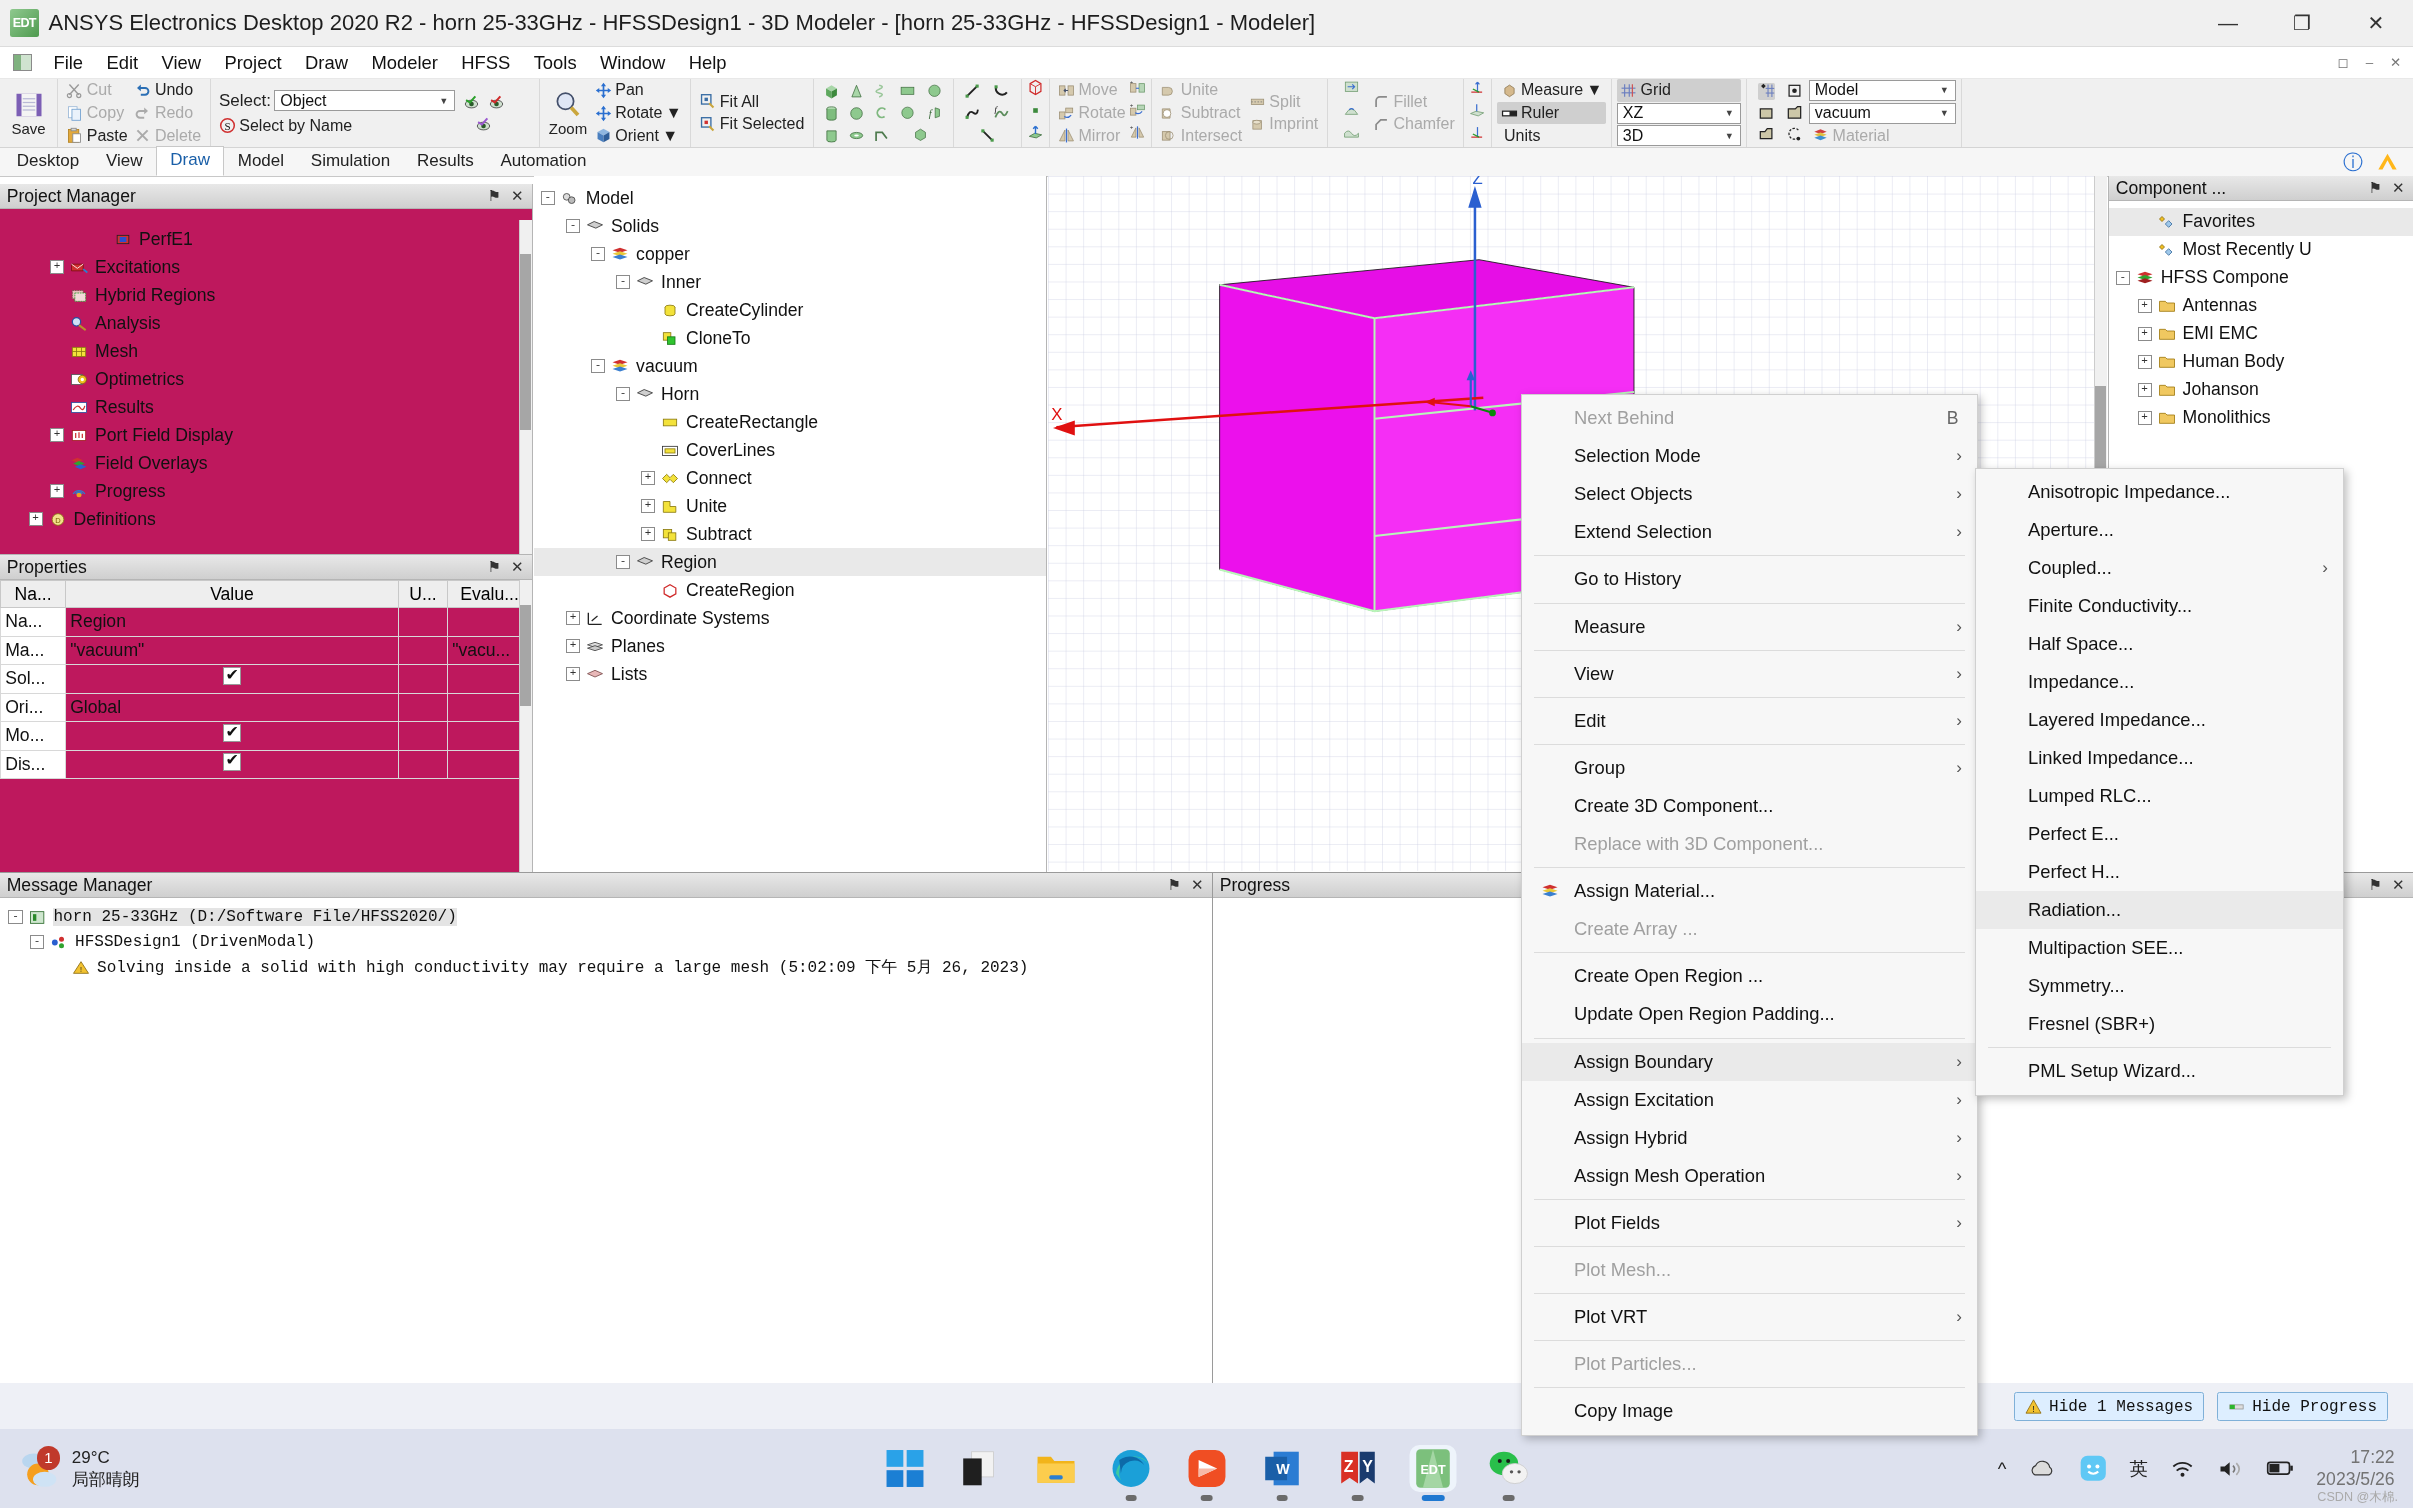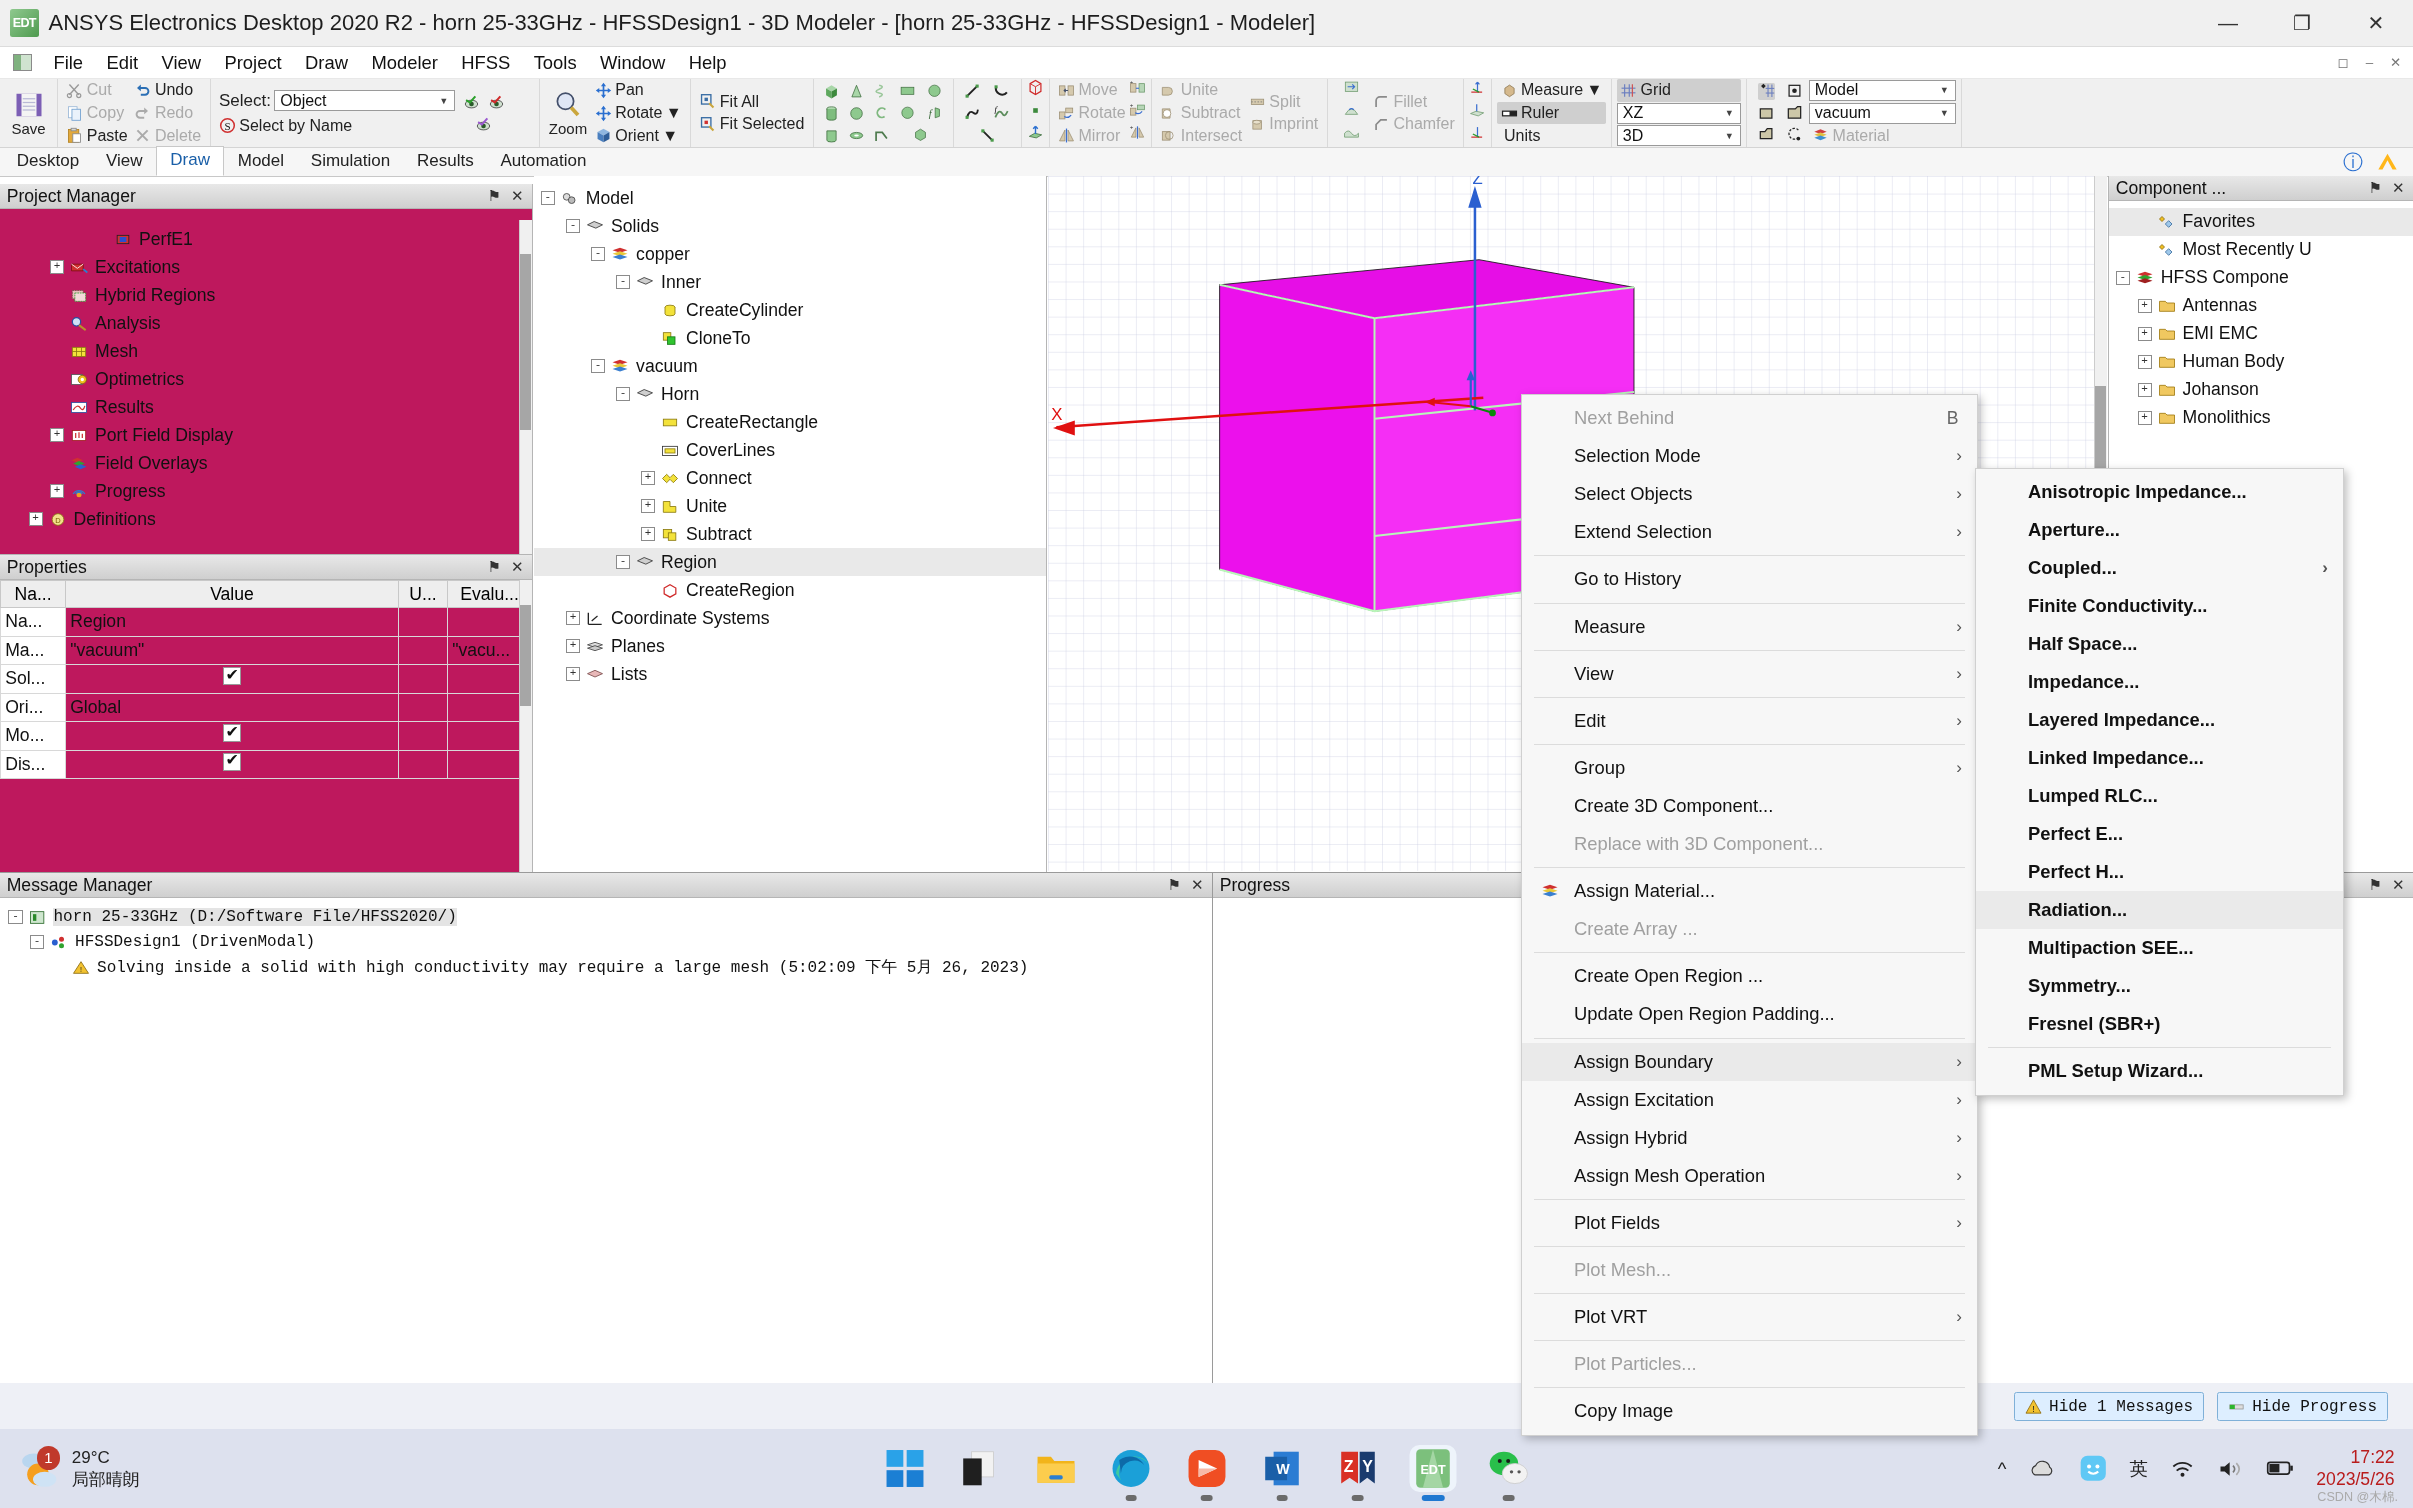--- a/index.html
+++ b/index.html
@@ -132,21 +132,21 @@
   .weather { display:flex; align-items:center; gap:8.4px; padding-left:18.4px; }
   .wtxt { font-size:17px; color:#222; line-height:1.25; }
   .tb-center { position:absolute; left:50%; transform:translateX(-50%); display:flex;
       align-items:flex-end; gap:28.5px; }
   .tapp { width:47px; height:47px; border-radius:8.4px; position:relative; }
   .tdot { position:absolute; bottom:-9.2px; left:50%; transform:translateX(-50%);
       width:11.7px; height:5.9px; border-radius:3.4px; background:#6b6b6b; }
   .tdot.blue { background:#1f78d1; width:23.5px; }
   .tray { margin-left:auto; display:flex; align-items:center; gap:22px; padding-right:18.4px;
       font-size:18.4px; color:#222; }
-  .clock { font-size:17.6px; color:#b91c1c; text-align:right; line-height:1.25; }
+  .clock { font-size:17.6px; color:#737373; text-align:right; line-height:1.25; }
   .wm { position:absolute; right:15px; bottom:1.7px; font-size:12.6px; color:#aaa; }
 
   
   .ctx { position:absolute; background:#f7f7f7; border:0.8px solid #d0d0d0;
       box-shadow:2.5px 2.5px 8.4px rgba(0,0,0,.25); padding:4.2px 0; z-index:50; }
   .ctx-item { height:38px; display:flex; align-items:center; font-size:18.4px; color:#111;
       padding:0 15px 0 52px; position:relative; white-space:nowrap; }
   .ctx-item.dis { color:#a0a0a0; }
   .ctx-item.hl { background:#eaeaea; }
   .ctx-item .sub { position:absolute; right:15px; font-size:17px; color:#555; }
@@ -1339,21 +1339,21 @@
       <div class="ctx-sep"></div>
       <div class="ctx-item dis">
         <span>Plot Particles...</span>
       </div>
       <div class="ctx-sep"></div>
       <div class="ctx-item">
         <span>Copy Image</span>
       </div>
     </div>
 
-  <div class="sub-ctx" id="ctx-sub" style="left:1975px; top:468px; width:369px;font-weight:bold;">
+  <div class="sub-ctx" id="ctx-sub" style="left:1975px; top:468px; width:369px;">
       <div class="ctx-item">
         <span>Anisotropic Impedance...</span>
       </div>
       <div class="ctx-item">
         <span>Aperture...</span>
       </div>
       <div class="ctx-item">
         <span>Coupled...</span>
         <span class="sub">›</span>
       </div>

